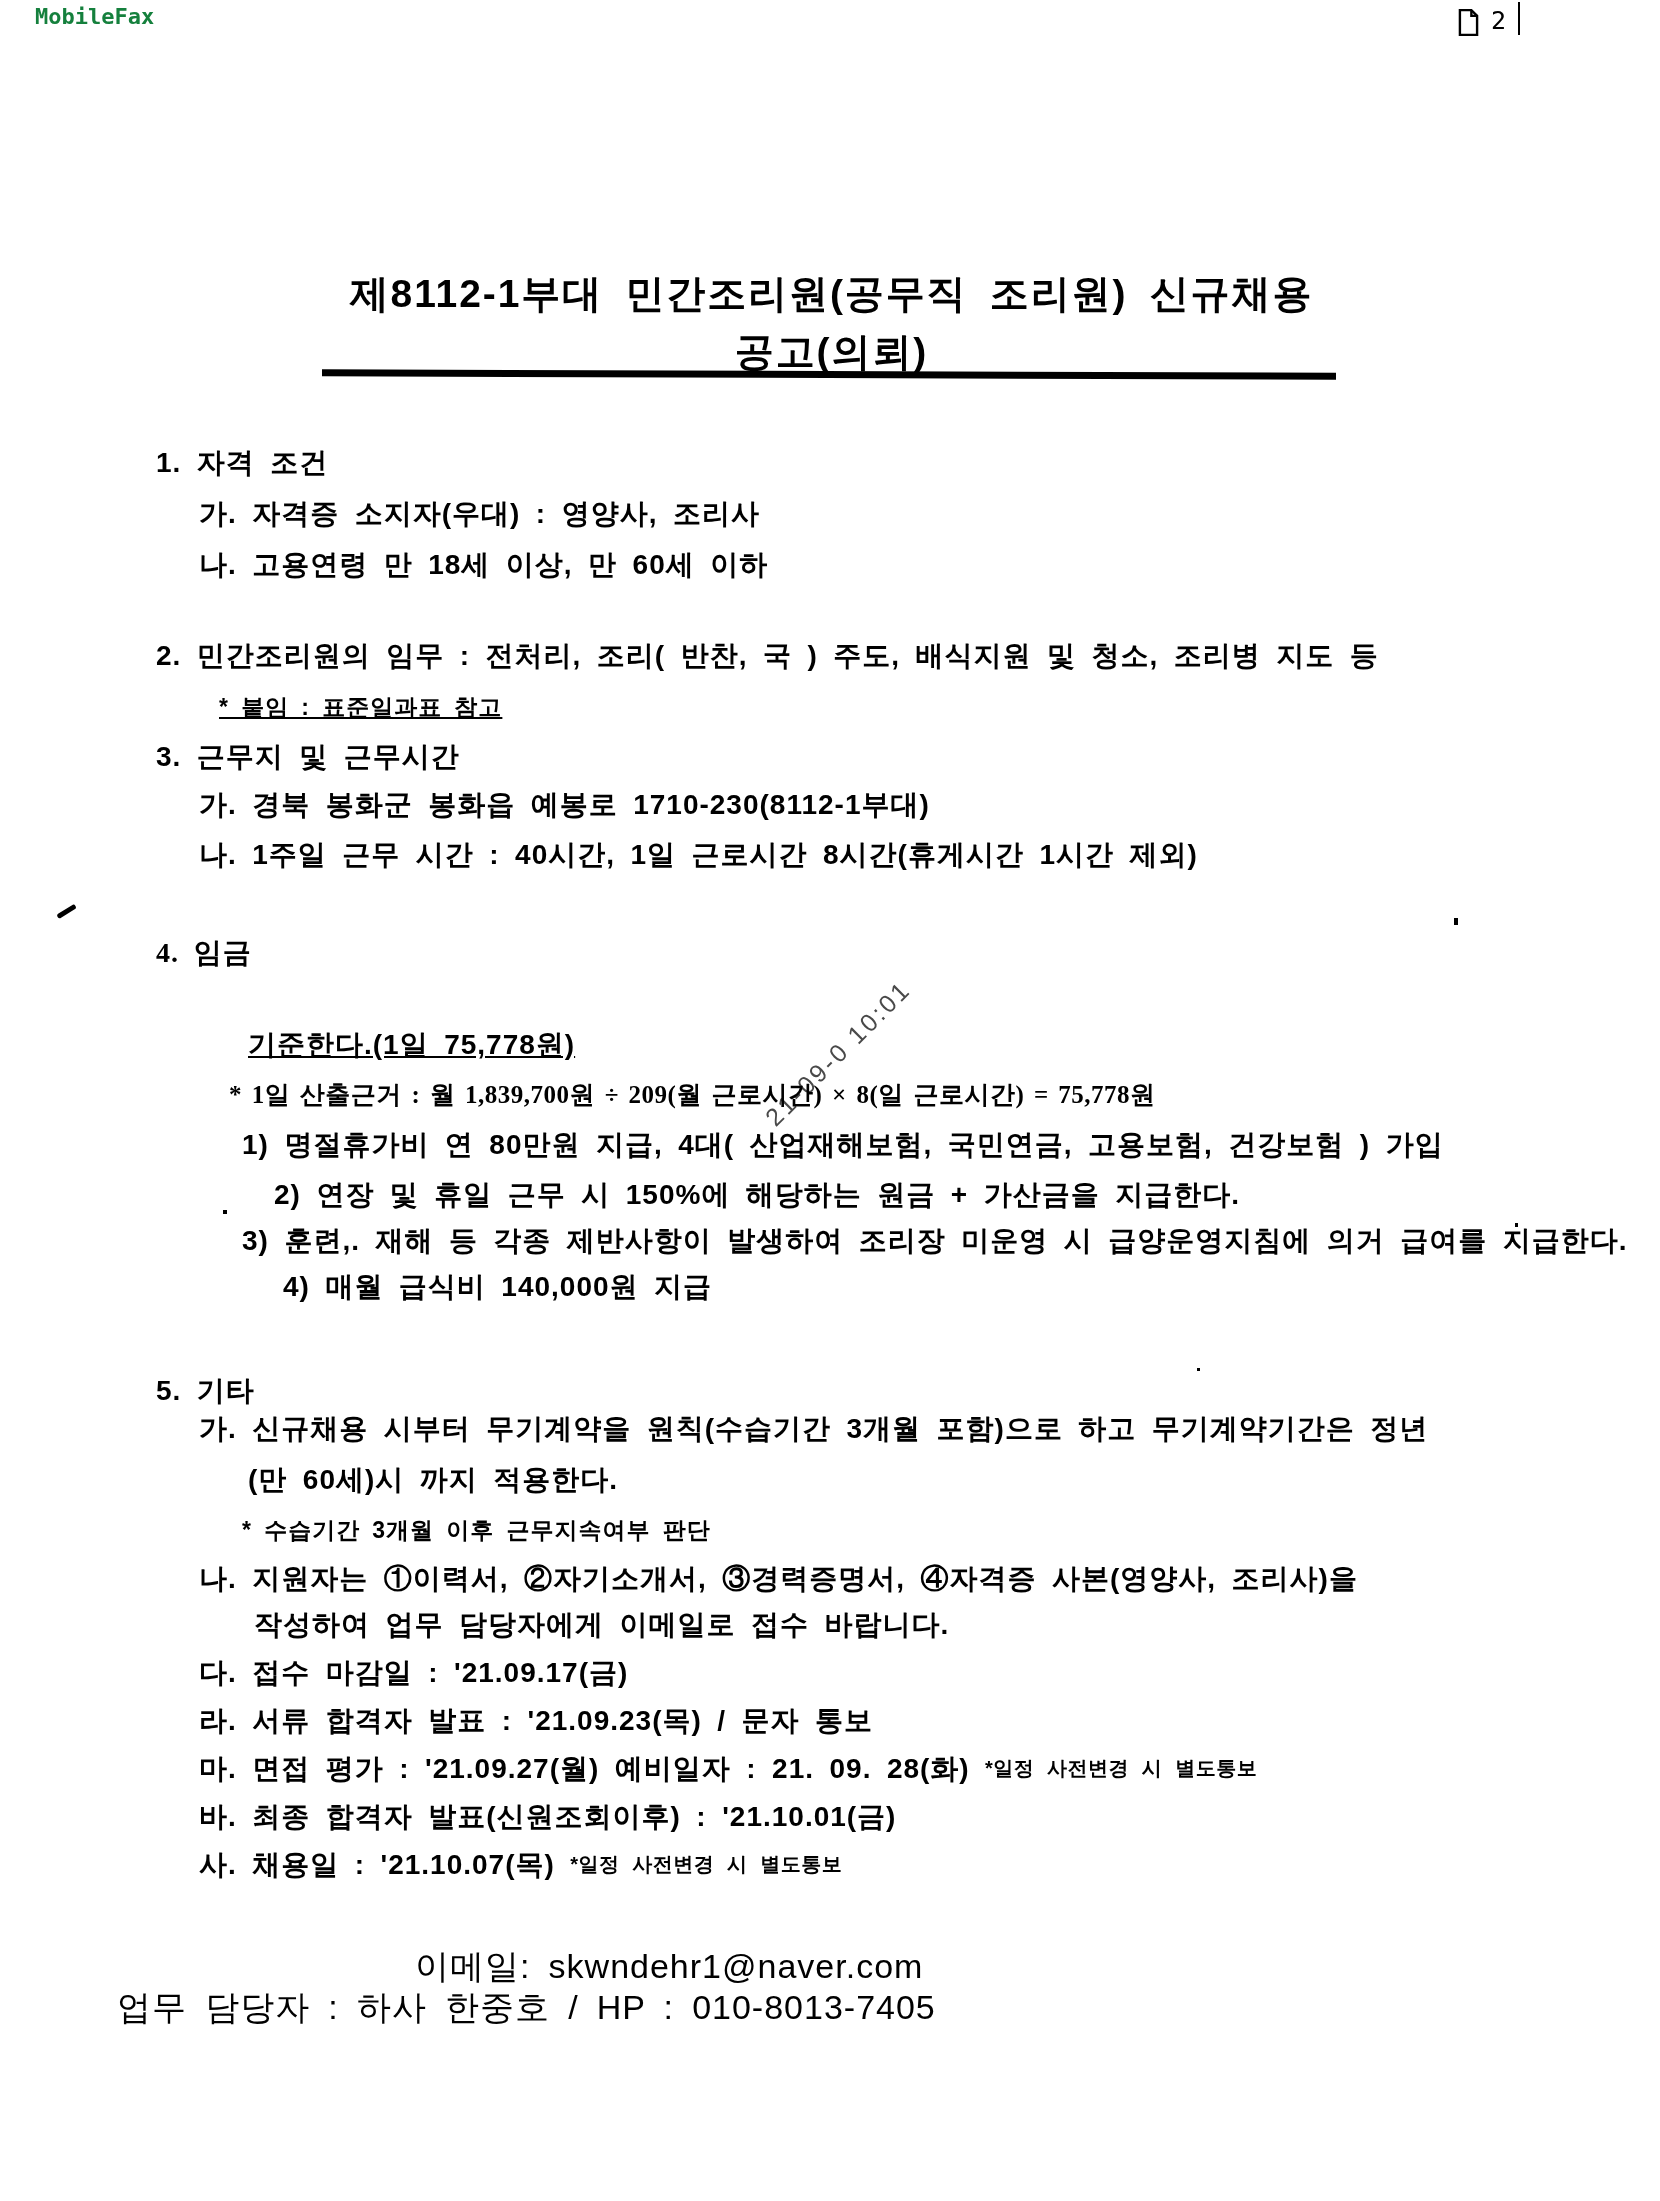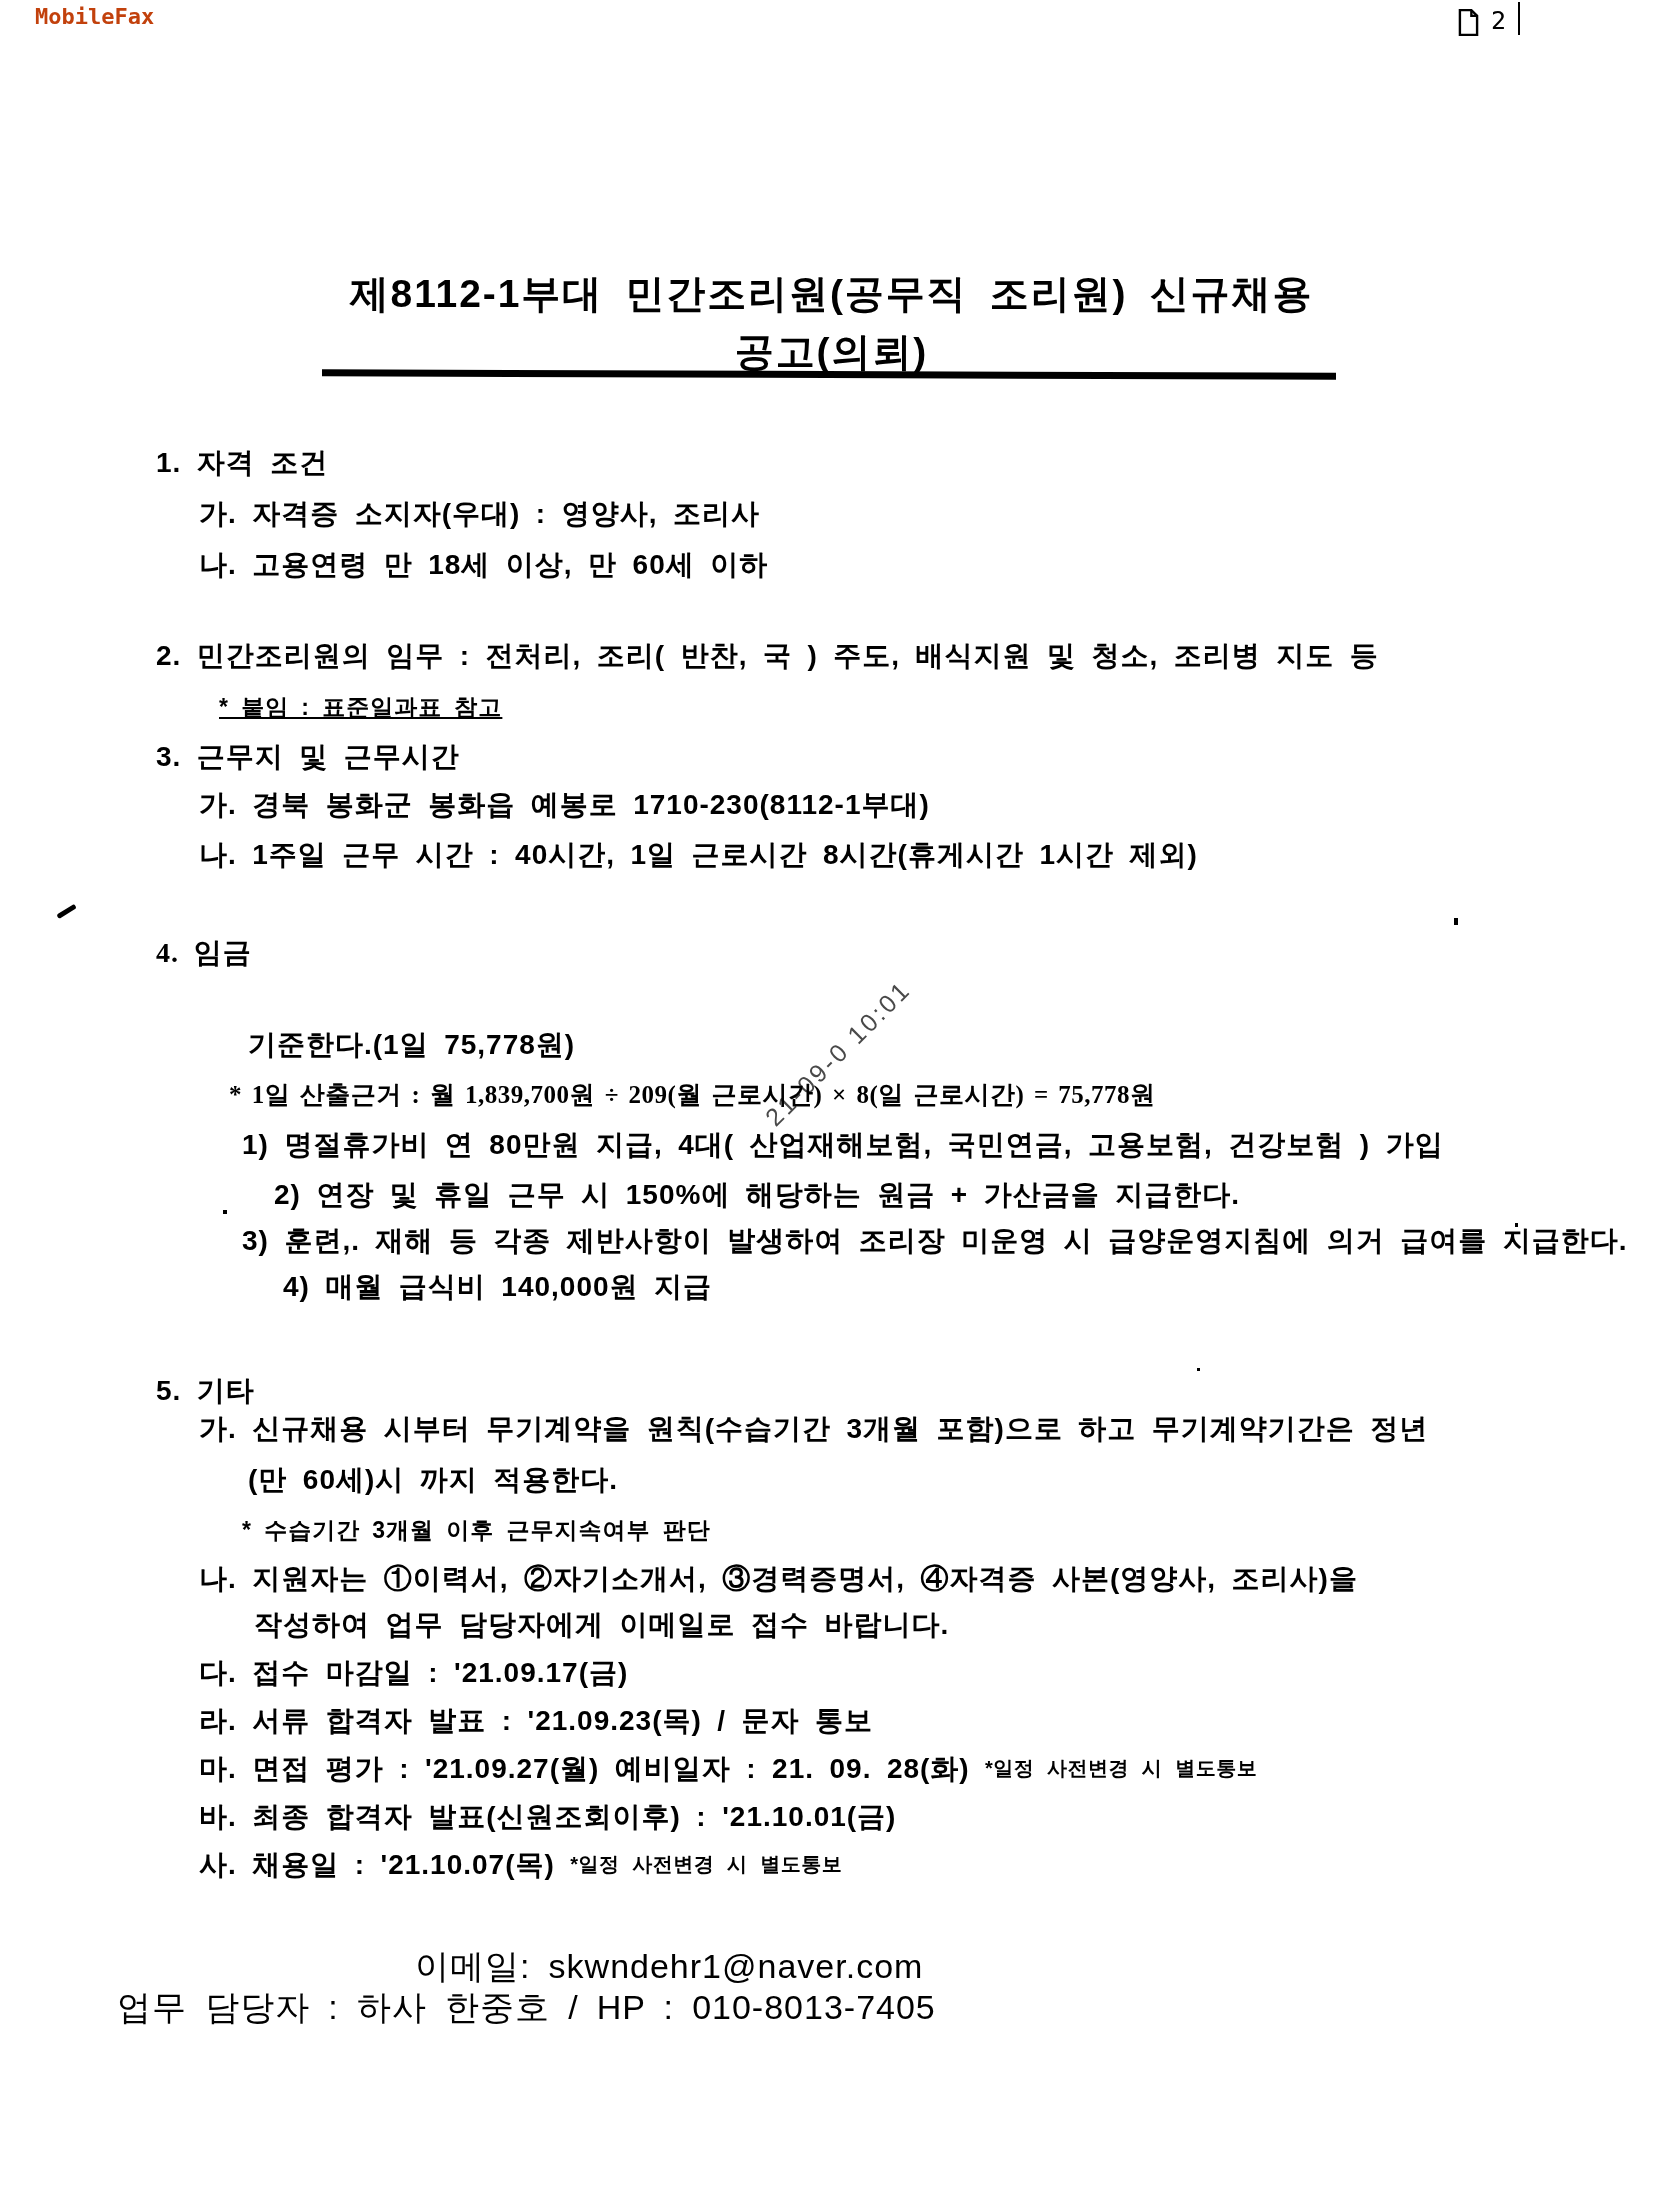--- a/index.html
+++ b/index.html
@@ -1,21 +1,21 @@
 <!DOCTYPE html>
 <html><head>
 <meta charset="utf-8">
 <style>
   html,body { margin:0; padding:0; background:#fff; }
   .page {
     position:relative; width:1660px; height:2202px; background:#ffffff;
     font-family:"Liberation Sans", sans-serif; color:#000; overflow:hidden;
   }
   .abs { position:absolute; white-space:nowrap; }
-  .fax-app { font-family:"DejaVu Sans Mono", monospace; font-size:22px; font-weight:bold; color:#c2410c;text-align:right; }
+  .fax-app { font-family:"DejaVu Sans Mono", monospace; font-size:22px; font-weight:bold; color:#15803d;text-align:right; }
   .page-num { font-family:"DejaVu Sans Mono", monospace; font-size:25px; color:#000; }
   .vbar { width:1.9px; height:33px; background:#000; }
   .title-wrap { left:279px; width:1105px; text-align:center; }
   .title-line { font-size:39px; font-weight:bold; letter-spacing:1.9px; word-spacing:9.6px; }
   .rule { background:#000; }
   .body-line { font-size:28px; font-weight:bold; letter-spacing:1px; word-spacing:6.7px; }
   .note-line { font-size:23px; font-weight:bold; letter-spacing:1px; word-spacing:4.8px; }
   .formula-line { font-family:"Liberation Serif", serif; font-size:25px; font-weight:bold; letter-spacing:0.5px; word-spacing:2.9px; }
   .small-note { font-size:20px; font-weight:bold; margin-left:15.4px; letter-spacing:0.5px; vertical-align:2.9px; }
   .u { text-decoration:underline; text-decoration-thickness:2.9px; text-underline-offset:5.8px; }
@@ -54,21 +54,21 @@
   <div class="abs body-line" style="left:199px; top:546px;">나. 고용연령 만 18세 이상, 만 60세 이하</div>
 
   <div class="abs body-line" style="left:156px; top:637px;">2. 민간조리원의 임무 : 전처리, 조리( 반찬, 국 ) 주도, 배식지원 및 청소, 조리병 지도 등</div>
   <div class="abs note-line" style="left:219px; top:692px;text-decoration:underline;">* 붙임 : 표준일과표 참고</div>
 
   <div class="abs body-line" style="left:156px; top:738px;">3. 근무지 및 근무시간</div>
   <div class="abs body-line" style="left:199px; top:786px;">가. 경북 봉화군 봉화읍 예봉로 1710-230(8112-1부대)</div>
   <div class="abs body-line" style="left:199px; top:836px;">나. 1주일 근무 시간 : 40시간, 1일 근로시간 8시간(휴게시간 1시간 제외)</div>
 
   <div class="abs body-line" style="left:156px; top:934px;font-family:Liberation Serif, serif;">4. 임금</div>
-  <div class="abs body-line" style="left:248px; top:1026px;">기준한다.(1일 75,778원)</div>
+  <div class="abs body-line" style="left:248px; top:1026px;text-decoration:underline;">기준한다.(1일 75,778원)</div>
   <div class="abs formula-line" style="left:229px; top:1078px;">* 1일 산출근거 : 월 1,839,700원 ÷ 209(월 근로시간) × 8(일 근로시간) = 75,778원</div>
   <div class="abs body-line" style="left:242px; top:1126px;">1) 명절휴가비 연 80만원 지급, 4대( 산업재해보험, 국민연금, 고용보험, 건강보험 ) 가입</div>
   <div class="abs body-line" style="left:242px; top:1176px;margin-left:32px;">2) 연장 및 휴일 근무 시 150%에 해당하는 원금 + 가산금을 지급한다.</div>
   <div class="abs body-line" style="left:242px; top:1222px;">3) 훈련,. 재해 등 각종 제반사항이 발생하여 조리장 미운영 시 급양운영지침에 의거 급여를 지급한다.</div>
   <div class="abs body-line" style="left:242px; top:1268px;margin-left:41px;">4) 매월 급식비 140,000원 지급</div>
 
   <div class="abs body-line" style="left:156px; top:1372px;">5. 기타</div>
   <div class="abs body-line" style="left:199px; top:1410px;">가. 신규채용 시부터 무기계약을 원칙(수습기간 3개월 포함)으로 하고 무기계약기간은 정년</div>
   <div class="abs body-line" style="left:248px; top:1461px;">(만 60세)시 까지 적용한다.</div>
   <div class="abs note-line" style="left:242px; top:1515px;">* 수습기간 3개월 이후 근무지속여부 판단</div>

